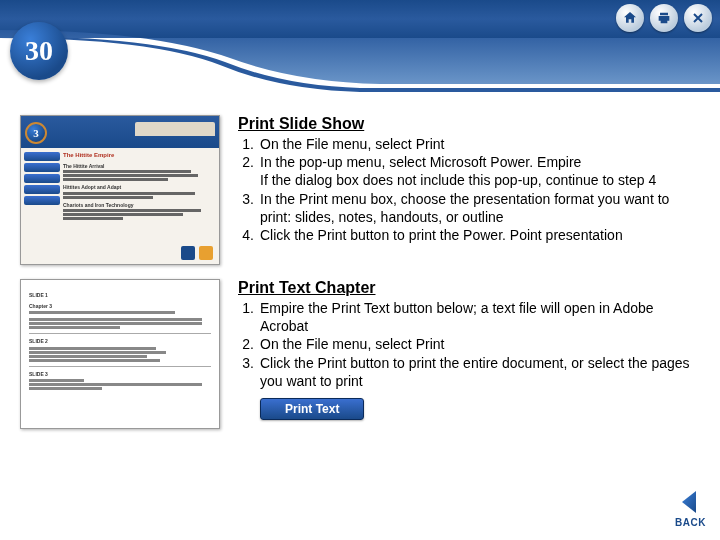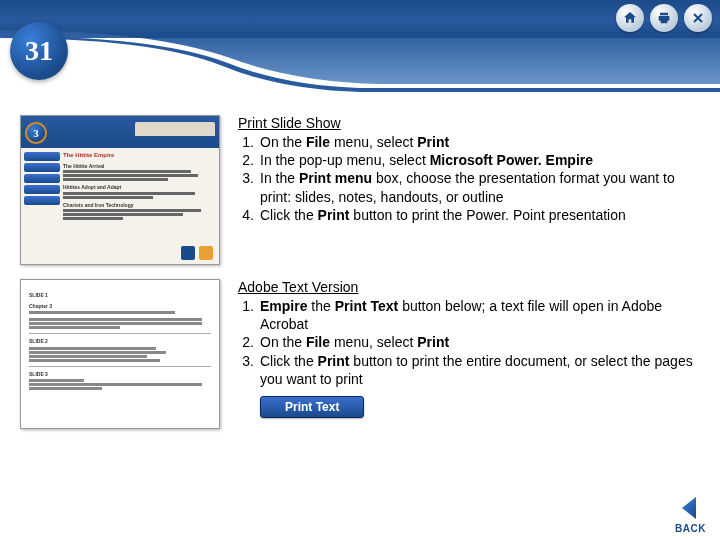--- a/index.html
+++ b/index.html
@@ -32,30 +32,30 @@
   .thumb-slide .ts-sub { color: #333; font-size: 5px; font-weight: bold; margin: 3px 0 1px; }
   .thumb-slide .ts-nav { position: absolute; bottom: 4px; right: 6px; width: 14px; height: 14px; background: #e8a030; border-radius: 2px; }
   .thumb-slide .ts-nav2 { position: absolute; bottom: 4px; right: 24px; width: 14px; height: 14px; background: #1a4a8a; border-radius: 2px; }
   
   .thumb-text { padding: 8px; font-size: 5px; line-height: 1.3; color: #555; }
   .thumb-text .tt-h { font-weight: bold; font-size: 5px; margin: 4px 0 2px; color: #333; }
   .thumb-text .tt-line { height: 3px; background: #888; margin: 1px 0; }
   .thumb-text hr { border: none; border-top: 0.5px solid #aaa; margin: 4px 0; }
   
   .section-body { flex: 1; }
-  .section-title { font-weight: normal; font-size: 14px; text-decoration: underline; margin-bottom: 2px; }
+  .section-title { font-weight: bold; font-size: 16px; text-decoration: underline; margin-bottom: 2px; }
   .instructions { font-size: 14px; line-height: 1.3; }
   .instructions .row { display: flex; }
   .instructions .num { width: 22px; flex-shrink: 0; text-align: right; padding-right: 6px; }
   .instructions .txt { flex: 1; }
-  .instructions b { font-weight: bold; }
+  .instructions b { font-weight: normal; }
   
   .print-text-btn { display: inline-block; margin-top: 8px; margin-left: 22px; padding: 3px 24px; background: linear-gradient(to bottom, #3a6fcf, #1a4a8a); color: #fff; font-size: 12px; font-weight: bold; border-radius: 3px; border: 1px solid #0a2a5a; cursor: pointer; box-shadow: 0 1px 2px rgba(0,0,0,0.3); }
   
-  .back-btn { position: absolute; bottom: 6px; right: 14px; text-align: center; cursor: pointer; }
+  .back-btn { position: absolute; bottom: 12px; right: 14px; text-align: center; cursor: pointer; }
   .back-btn .arrow { width: 30px; height: 30px; margin: 0 auto; }
   .back-btn .label { font-size: 10px; color: #1a4a8a; font-weight: bold; letter-spacing: 0.5px; }
 </style>
 </head>
 <body>
 
 <div class="header-bar"></div>
 <div class="header-swoosh">
   <svg viewBox="0 0 720 100" preserveAspectRatio="none">
     <path d="M0,38 Q150,38 220,65 Q280,90 360,92 L720,92 L720,100 L0,100 Z" fill="#fff"></path>
@@ -64,21 +64,21 @@
     <defs>
         <linearGradient id="g1" x1="0" y1="0" x2="0" y2="1">
           <stop offset="0" stop-color="#2a5a9e"></stop>
           <stop offset="1" stop-color="#6a95c8"></stop>
         </linearGradient>
       </defs>
   </svg>
 </div>
 
 <div class="chapter-badge">
-  <span>31</span>
+  <span>30</span>
 </div>
 
 <div class="header-icons">
   <div class="hdr-icon">
     <svg viewBox="0 0 24 24">
         <path d="M12 3l9 8h-3v8h-4v-5h-4v5H6v-8H3z" fill="#1a4a8a"></path>
       </svg>
   </div>
   <div class="hdr-icon">
     <svg viewBox="0 0 24 24">
@@ -127,20 +127,24 @@
     <div class="section-body">
       <div class="section-title">Print Slide Show</div>
       <div class="instructions">
           <div class="row">
             <div class="num">1.</div>
             <div class="txt">On the <b>File</b> menu, select <b>Print</b></div>
           </div>
           <div class="row">
             <div class="num">2.</div>
             <div class="txt">In the pop-up menu, select <b>Microsoft Power. Empire</b></div>
+          </div>
+          <div class="row">
+            <div class="num"></div>
+            <div class="txt">If the dialog box does not include this pop-up, continue to step 4</div>
           </div>
           <div class="row">
             <div class="num">3.</div>
             <div class="txt">In the <b>Print menu</b> box, choose the presentation format you want to print: slides, notes, handouts, or outline</div>
           </div>
           <div class="row">
             <div class="num">4.</div>
             <div class="txt">Click the <b>Print</b> button to print the Power. Point presentation</div>
           </div>
         </div>
@@ -162,21 +166,21 @@
         <div class="tt-line" style="width:75%"></div>
         <div class="tt-line" style="width:65%"></div>
         <div class="tt-line" style="width:72%"></div>
       <hr>
       <div class="tt-h">SLIDE 3</div>
       <div class="tt-line" style="width:30%"></div>
       <div class="tt-line" style="width:95%"></div>
         <div class="tt-line" style="width:40%"></div>
     </div>
     <div class="section-body">
-      <div class="section-title">Adobe Text Version</div>
+      <div class="section-title">Print Text Chapter</div>
       <div class="instructions">
           <div class="row">
             <div class="num">1.</div>
             <div class="txt"><b>Empire</b> the <b>Print Text</b> button below; a text file will open in  Adobe Acrobat</div>
           </div>
           <div class="row">
             <div class="num">2.</div>
             <div class="txt">On the <b>File</b> menu, select <b>Print</b></div>
           </div>
           <div class="row">

